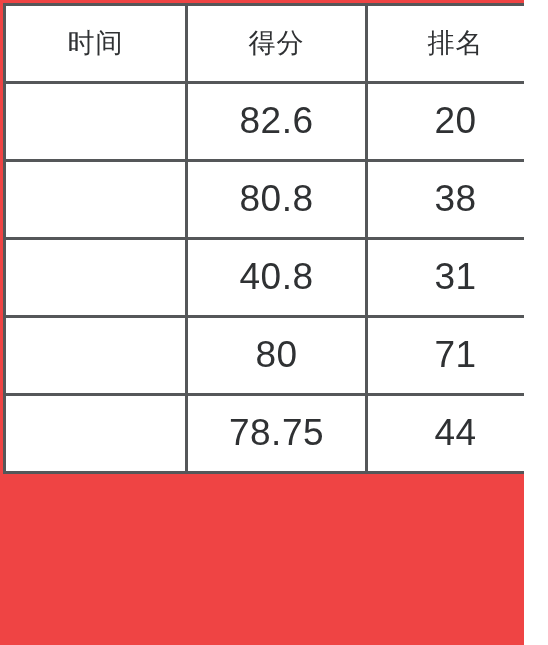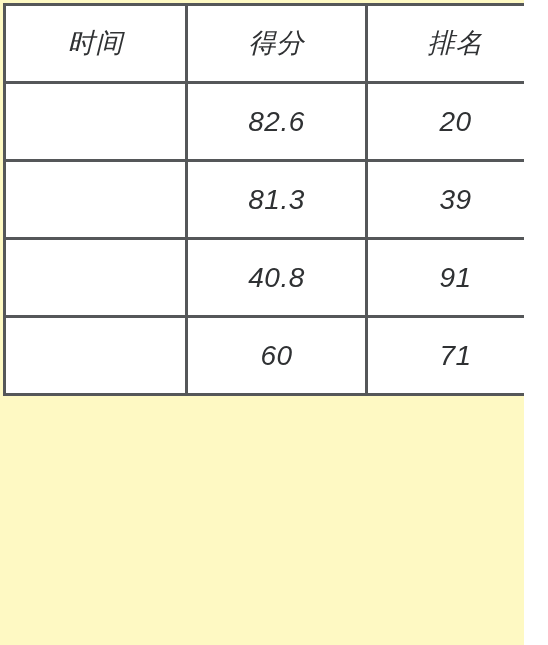--- a/index.html
+++ b/index.html
@@ -11,23 +11,22 @@
     width: 548px;
     height: 645px;
     overflow: hidden;
     font-family: "Liberation Sans", "DejaVu Sans", sans-serif;
   }
 
   .sheet {
     position: relative;
     width: 524px;
     height: 645px;
-    background: #fef9c3;
+    background: #ef4444;
     overflow: hidden;
-    font-style: italic;
   }
 
   .score-table {
     position: absolute;
     left: 3px;
     top: 3px;
     width: 540px;
     border-collapse: collapse;
     table-layout: fixed;
     background: #ffffff;
@@ -57,21 +56,21 @@
     font-weight: 400;
     letter-spacing: 1px;
   }
 
   .score-table td.cell-time {
     
   }
 
   .score-table td.cell-score,
   .score-table td.cell-rank {
-    font-size: 28px;
+    font-size: 37px;
     letter-spacing: 0.5px;
   }
 
   
   .score-table tr.row-last td {
     border-bottom: 3px solid #555759;
   }
 </style>
 </head>
 <body>
@@ -92,29 +91,34 @@
       </tr>
     </thead>
     <tbody>
       <tr>
         <td class="cell-time"></td>
         <td class="cell-score">82.6</td>
         <td class="cell-rank">20</td>
       </tr>
       <tr>
         <td class="cell-time"></td>
-        <td class="cell-score">81.3</td>
-        <td class="cell-rank">39</td>
+        <td class="cell-score">80.8</td>
+        <td class="cell-rank">38</td>
       </tr>
       <tr>
         <td class="cell-time"></td>
         <td class="cell-score">40.8</td>
-        <td class="cell-rank">91</td>
+        <td class="cell-rank">31</td>
       </tr>
       <tr>
         <td class="cell-time"></td>
-        <td class="cell-score">60</td>
+        <td class="cell-score">80</td>
         <td class="cell-rank">71</td>
+      </tr>
+      <tr class="row-last">
+        <td class="cell-time"></td>
+        <td class="cell-score">78.75</td>
+        <td class="cell-rank">44</td>
       </tr>
     </tbody>
   </table>
 
 </div>
 
 </body></html>

